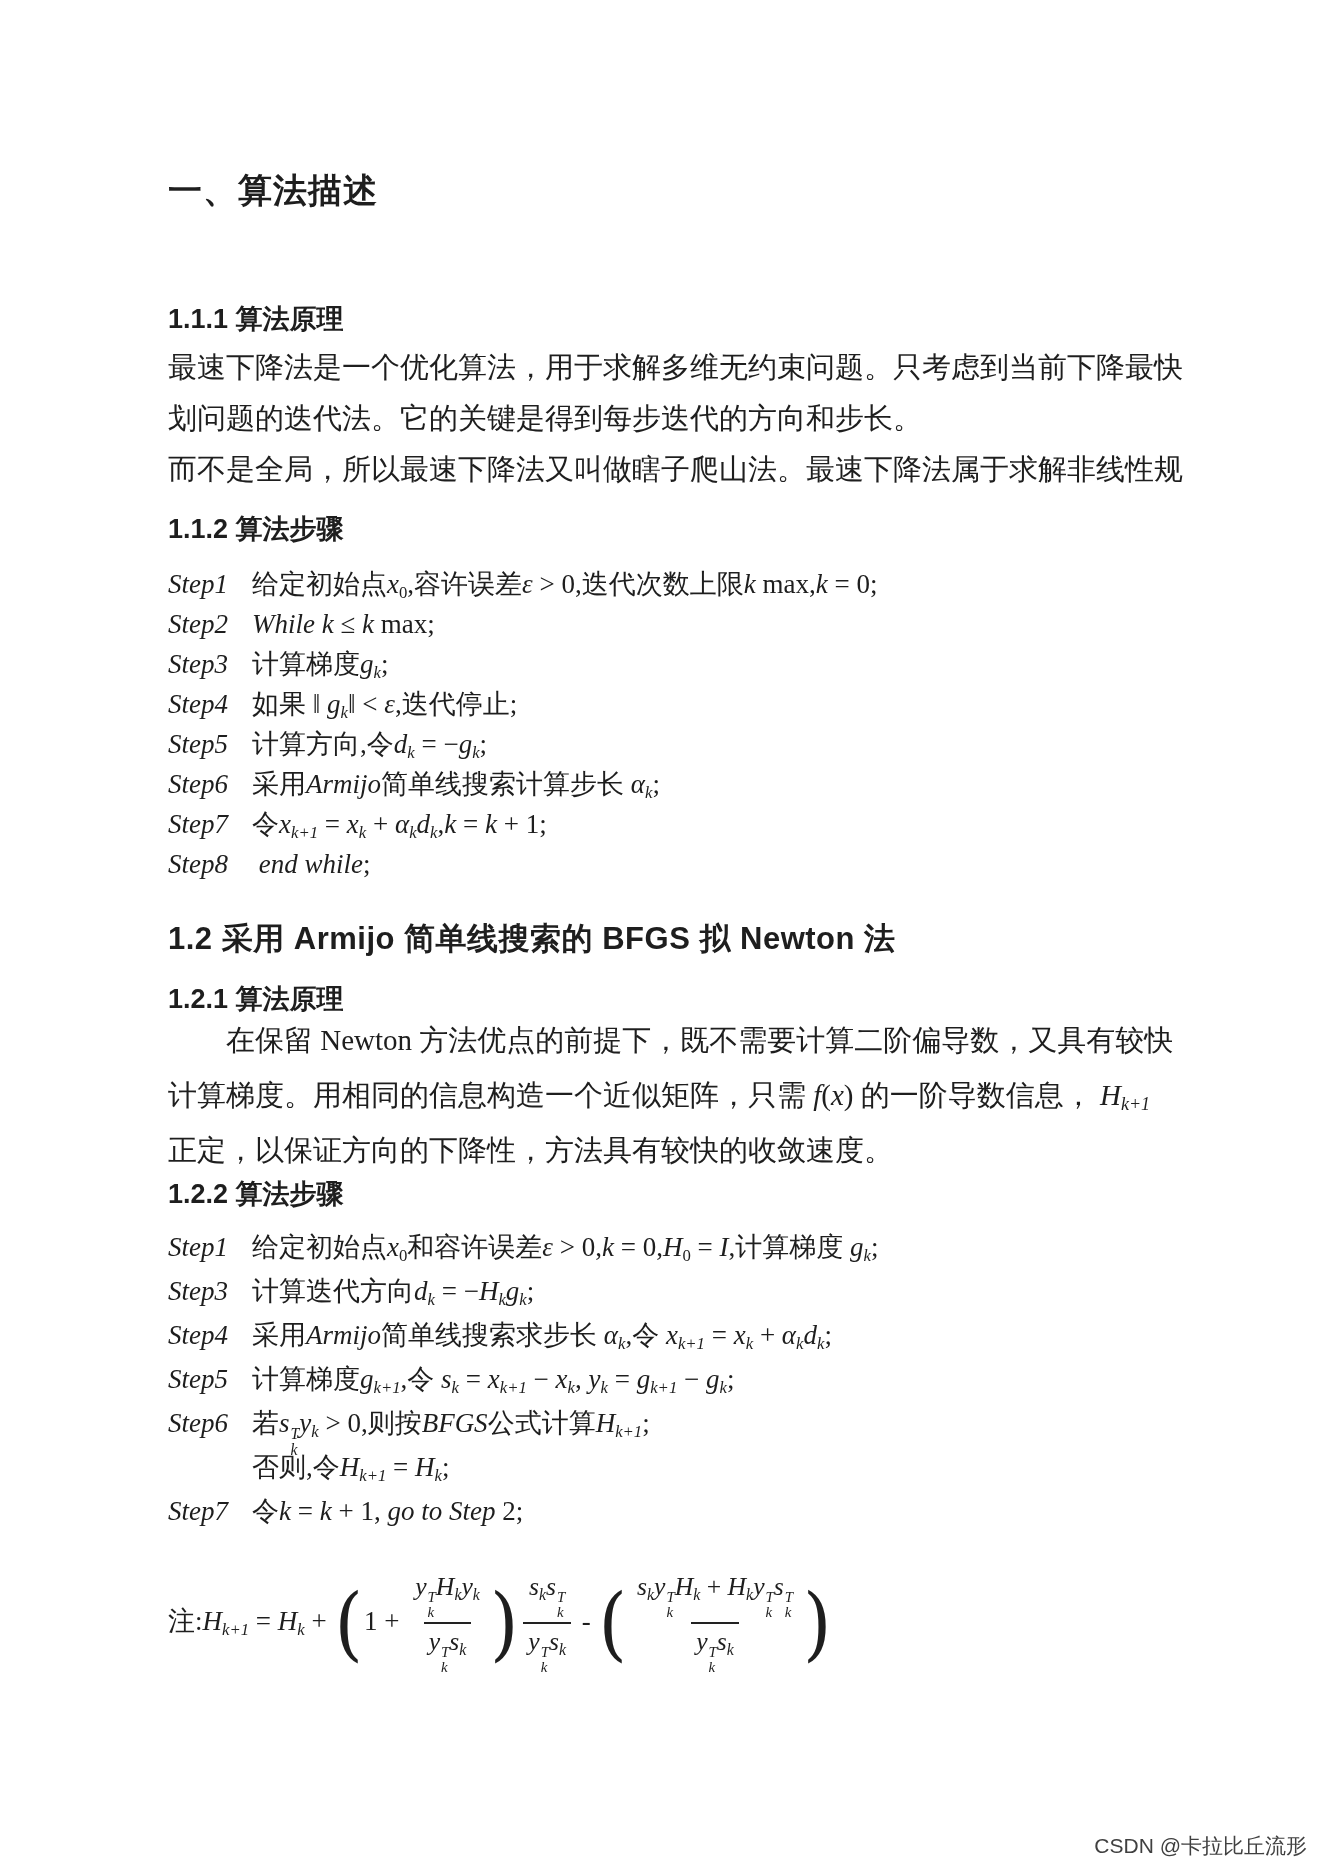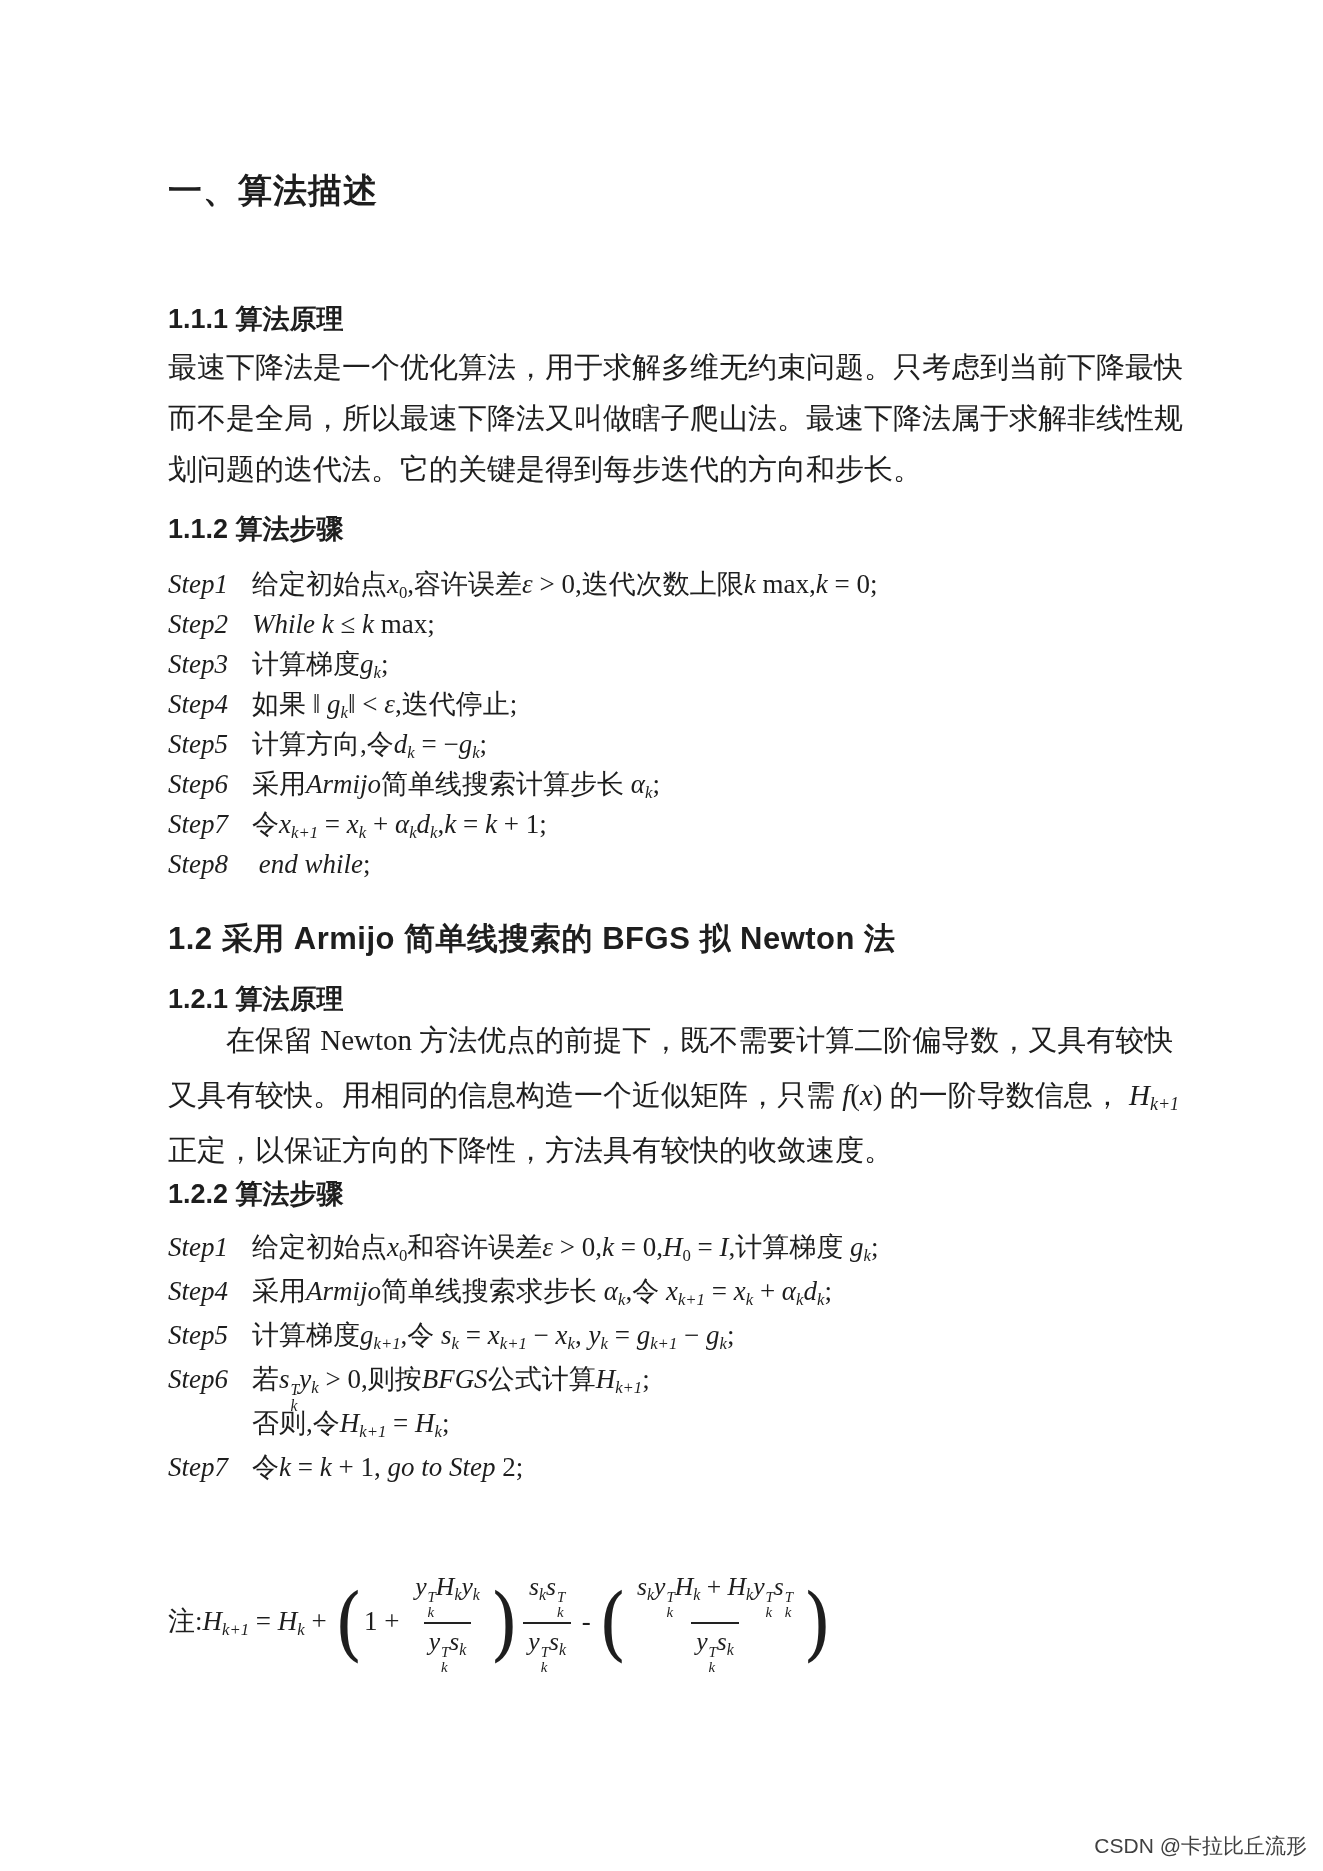--- a/index.html
+++ b/index.html
@@ -53,22 +53,22 @@
 
 <div class="page">
 
   <div class="abs title">一、算法描述</div>
 
 
   <div class="abs h3 pos-h3-111">1.1.1 算法原理</div>
 
   <div class="abs para pos-para1">
     <div class="pline">最速下降法是一个优化算法，用于求解多维无约束问题。只考虑到当前下降最快</div>
+    <div class="pline">划问题的迭代法。它的关键是得到每步迭代的方向和步长。</div>
     <div class="pline">而不是全局，所以最速下降法又叫做瞎子爬山法。最速下降法属于求解非线性规</div>
-    <div class="pline">划问题的迭代法。它的关键是得到每步迭代的方向和步长。</div>
   </div>
 
   <div class="abs h3 pos-h3-112">1.1.2 算法步骤</div>
 
   <div class="abs steps pos-list1">
     <div class="step-row"><span class="step-label">Step1</span><span class="step-content"><span class="tk-r">给定初始点</span><span class="tk-i">x</span><span class="tk-subr">0</span><span class="tk-r">,容许误差</span><span class="tk-i">ε</span><span class="tk-r"> &gt; 0,迭代次数上限</span><span class="tk-i">k</span><span class="tk-r"> max,</span><span class="tk-i">k</span><span class="tk-r"> = 0;</span></span></div>
     <div class="step-row"><span class="step-label">Step2</span><span class="step-content"><span class="tk-i">While</span><span class="tk-r"> </span><span class="tk-i">k</span><span class="tk-r">  ≤ </span><span class="tk-i">k</span><span class="tk-r"> max;</span></span></div>
     <div class="step-row"><span class="step-label">Step3</span><span class="step-content"><span class="tk-r">计算梯度</span><span class="tk-i">g</span><span class="tk-sub">k</span><span class="tk-r">;</span></span></div>
     <div class="step-row"><span class="step-label">Step4</span><span class="step-content"><span class="tk-r">如果 ‖ </span><span class="tk-i">g</span><span class="tk-sub">k</span><span class="tk-r">‖ &lt; </span><span class="tk-i">ε</span><span class="tk-r">,迭代停止;</span></span></div>
     <div class="step-row"><span class="step-label">Step5</span><span class="step-content"><span class="tk-r">计算方向,令</span><span class="tk-i">d</span><span class="tk-sub">k</span><span class="tk-r"> = −</span><span class="tk-i">g</span><span class="tk-sub">k</span><span class="tk-r">;</span></span></div>
@@ -76,28 +76,29 @@
     <div class="step-row"><span class="step-label">Step7</span><span class="step-content"><span class="tk-r">令</span><span class="tk-i">x</span><span class="tk-sub">k+1</span><span class="tk-r"> = </span><span class="tk-i">x</span><span class="tk-sub">k</span><span class="tk-r"> + </span><span class="tk-i">α</span><span class="tk-sub">k</span><span class="tk-i">d</span><span class="tk-sub">k</span><span class="tk-r">,</span><span class="tk-i">k</span><span class="tk-r"> = </span><span class="tk-i">k</span><span class="tk-r"> + 1;</span></span></div>
     <div class="step-row"><span class="step-label">Step8</span><span class="step-content"><span class="tk-r"> </span><span class="tk-i">end while</span><span class="tk-r">;</span></span></div>
   </div>
 
   <div class="abs h2 pos-h2-12">1.2 采用 Armijo 简单线搜索的 BFGS 拟 Newton 法</div>
 
   <div class="abs h3 pos-h3-121">1.2.1 算法原理</div>
 
   <div class="abs para pos-para2">
     <div class="pline indent">在保留 Newton 方法优点的前提下，既不需要计算二阶偏导数，又具有较快</div>
-    <div class="pline"><span class="tk-r">又具有较快。用相同的信息构造一个近似矩阵，只需 </span><span class="tk-i">f</span><span class="tk-r">(</span><span class="tk-i">x</span><span class="tk-r">) 的一阶导数信息， </span><span class="tk-i">H</span><span class="tk-sub">k+1</span></div>
+    <div class="pline"><span class="tk-r">计算梯度。用相同的信息构造一个近似矩阵，只需 </span><span class="tk-i">f</span><span class="tk-r">(</span><span class="tk-i">x</span><span class="tk-r">) 的一阶导数信息， </span><span class="tk-i">H</span><span class="tk-sub">k+1</span></div>
     <div class="pline">正定，以保证方向的下降性，方法具有较快的收敛速度。</div>
   </div>
 
   <div class="abs h3 pos-h3-122">1.2.2 算法步骤</div>
 
   <div class="abs steps pos-list2">
     <div class="step-row"><span class="step-label">Step1</span><span class="step-content"><span class="tk-r">给定初始点</span><span class="tk-i">x</span><span class="tk-subr">0</span><span class="tk-r">和容许误差</span><span class="tk-i">ε</span><span class="tk-r"> &gt; 0,</span><span class="tk-i">k</span><span class="tk-r"> = 0,</span><span class="tk-i">H</span><span class="tk-subr">0</span><span class="tk-r"> = </span><span class="tk-i">I</span><span class="tk-r">,计算梯度 </span><span class="tk-i">g</span><span class="tk-sub">k</span><span class="tk-r">;</span></span></div>
+    <div class="step-row"><span class="step-label">Step3</span><span class="step-content"><span class="tk-r">计算迭代方向</span><span class="tk-i">d</span><span class="tk-sub">k</span><span class="tk-r"> = −</span><span class="tk-i">H</span><span class="tk-sub">k</span><span class="tk-i">g</span><span class="tk-sub">k</span><span class="tk-r">;</span></span></div>
     <div class="step-row"><span class="step-label">Step4</span><span class="step-content"><span class="tk-r">采用</span><span class="tk-i">Armijo</span><span class="tk-r">简单线搜索求步长 </span><span class="tk-i">α</span><span class="tk-sub">k</span><span class="tk-r">,令 </span><span class="tk-i">x</span><span class="tk-sub">k+1</span><span class="tk-r"> = </span><span class="tk-i">x</span><span class="tk-sub">k</span><span class="tk-r"> + </span><span class="tk-i">α</span><span class="tk-sub">k</span><span class="tk-i">d</span><span class="tk-sub">k</span><span class="tk-r">;</span></span></div>
     <div class="step-row"><span class="step-label">Step5</span><span class="step-content"><span class="tk-r">计算梯度</span><span class="tk-i">g</span><span class="tk-sub">k+1</span><span class="tk-r">,令 </span><span class="tk-i">s</span><span class="tk-sub">k</span><span class="tk-r"> = </span><span class="tk-i">x</span><span class="tk-sub">k+1</span><span class="tk-r"> − </span><span class="tk-i">x</span><span class="tk-sub">k</span><span class="tk-r">, </span><span class="tk-i">y</span><span class="tk-sub">k</span><span class="tk-r">  =  </span><span class="tk-i">g</span><span class="tk-sub">k+1</span><span class="tk-r"> − </span><span class="tk-i">g</span><span class="tk-sub">k</span><span class="tk-r">;</span></span></div>
     <div class="step-row"><span class="step-label">Step6</span><span class="step-content"><span class="tk-r">若</span><span class="tk-i">s</span><span class="ss">
             <span>T</span>
             <span>k</span>
           </span><span class="tk-i">y</span><span class="tk-sub">k</span><span class="tk-r"> &gt; 0,则按</span><span class="tk-i">BFGS</span><span class="tk-r">公式计算</span><span class="tk-i">H</span><span class="tk-sub">k+1</span><span class="tk-r">;</span></span></div>
     <div class="step-row"><span class="step-label"></span><span class="step-content"><span class="tk-r">否则,令</span><span class="tk-i">H</span><span class="tk-sub">k+1</span><span class="tk-r"> = </span><span class="tk-i">H</span><span class="tk-sub">k</span><span class="tk-r">;</span></span></div>
     <div class="step-row"><span class="step-label">Step7</span><span class="step-content"><span class="tk-r">令</span><span class="tk-i">k</span><span class="tk-r"> = </span><span class="tk-i">k</span><span class="tk-r"> + 1, </span><span class="tk-i">go to Step</span><span class="tk-r"> 2;</span></span></div>
   </div>
 

